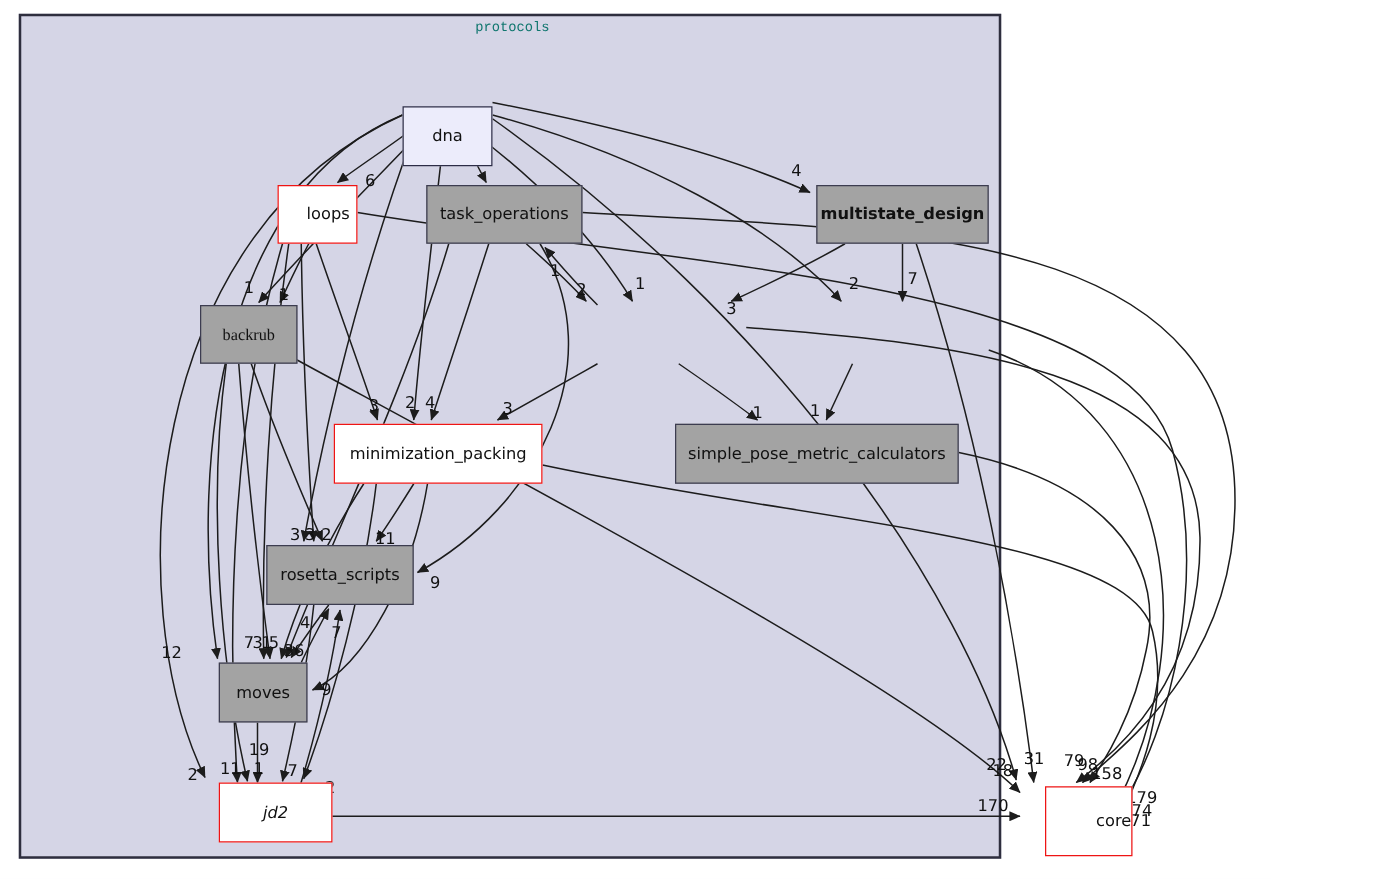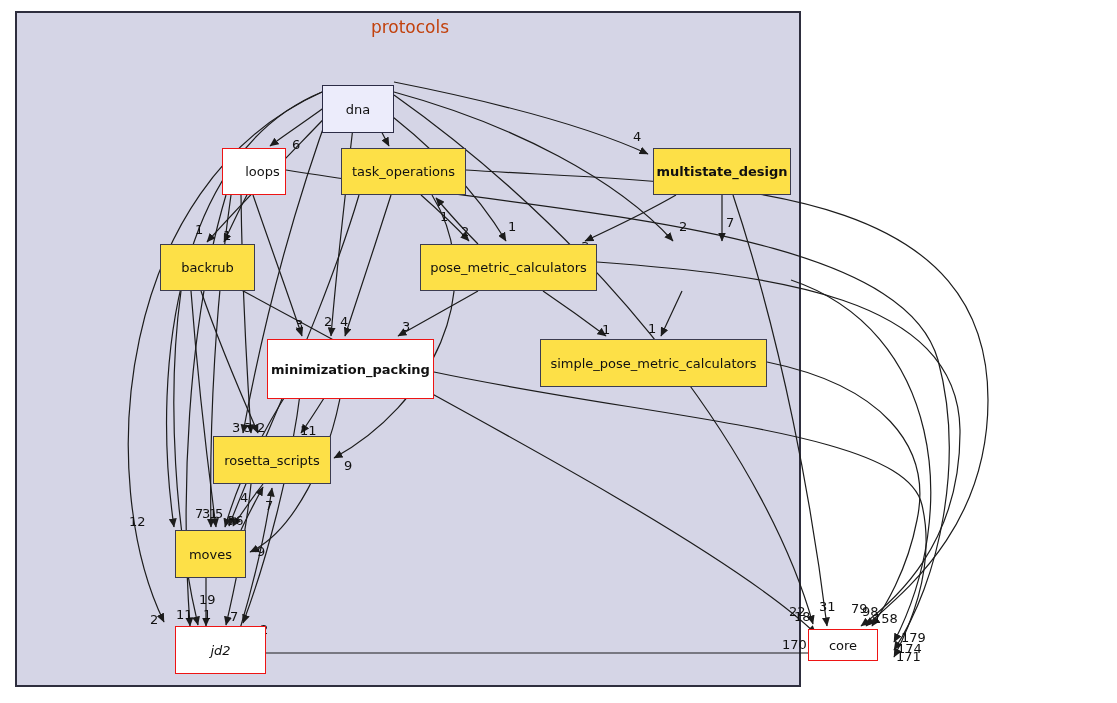--- a/index.html
+++ b/index.html
@@ -7,26 +7,26 @@
     position:relative;width:1117px;height:703px;
     font-family:"DejaVu Sans","Liberation Sans",sans-serif;
     overflow:hidden;background:#ffffff;
   }
   #cluster{
     position:absolute;left:15px;top:11px;width:786px;height:676px;
     background:#d5d5e6;border:2px solid #2e2e3e;box-sizing:border-box;
   }
   #cluster-label{
     position:absolute;left:300px;top:17px;width:220px;text-align:center;
-    font-size:17px;color:#c2410c;
+    font-size:11px;color:#0f766e;font-family:Liberation Mono, monospace;
   }
   .node{
     position:absolute;display:flex;align-items:center;justify-content:center;
     font-size:13px;color:#111;box-sizing:border-box;
-    background:#fde047;border:1.5px solid #3c3c50;cursor:pointer;
+    background:#a3a3a3;border:1.5px solid #3c3c50;cursor:pointer;
   }
   .node.current{background:#ececfb;border-color:#2c2c46;margin-top:32px;}
   .node.red{background:#ffffff;border-color:#ee1414;}
   svg{position:absolute;left:0;top:0;pointer-events:none;}
   svg text{font-size:13px;fill:#111;font-family:"DejaVu Sans","Liberation Sans",sans-serif;}
   .edge{fill:none;stroke:#1c1c1c;stroke-width:1.2px;}
 </style>
 </head>
 <body>
 
@@ -144,38 +144,35 @@
     </div>
   <div class="node red" style="left:222px;top:148px;width:64px;height:47px;padding-left:17px;">
       <span>loops</span>
     </div>
   <div class="node" style="left:341px;top:148px;width:125px;height:47px;">
       <span>task_operations</span>
     </div>
   <div class="node" style="left:653px;top:148px;width:138px;height:47px;font-weight:bold;">
       <span>multistate_design</span>
     </div>
-  <div class="node" style="left:160px;top:244px;width:95px;height:47px;">
+  <div class="node" style="left:160px;top:244px;width:78px;height:47px;font-family:Liberation Serif, serif;">
       <span>backrub</span>
     </div>
-  <div class="node" style="left:420px;top:244px;width:177px;height:47px;">
-      <span>pose_metric_calculators</span>
-    </div>
-  <div class="node red" style="left:267px;top:339px;width:167px;height:60px;font-weight:bold;">
+  <div class="node red" style="left:267px;top:339px;width:167px;height:48px;">
       <span>minimization_packing</span>
     </div>
   <div class="node" style="left:540px;top:339px;width:227px;height:48px;text-align:right;">
       <span>simple_pose_metric_calculators</span>
     </div>
   <div class="node" style="left:213px;top:436px;width:118px;height:48px;">
       <span>rosetta_scripts</span>
     </div>
   <div class="node" style="left:175px;top:530px;width:71px;height:48px;justify-content:center;">
       <span>moves</span>
     </div>
   <div class="node red" style="left:175px;top:626px;width:91px;height:48px;font-style:italic;">
       <span>jd2</span>
     </div>
-  <div class="node red" style="left:808px;top:629px;width:70px;height:32px;">
+  <div class="node red" style="left:836px;top:629px;width:70px;height:56px;justify-content:flex-end;">
       <span>core</span>
     </div>
 
 </div>
 
 </body></html>

